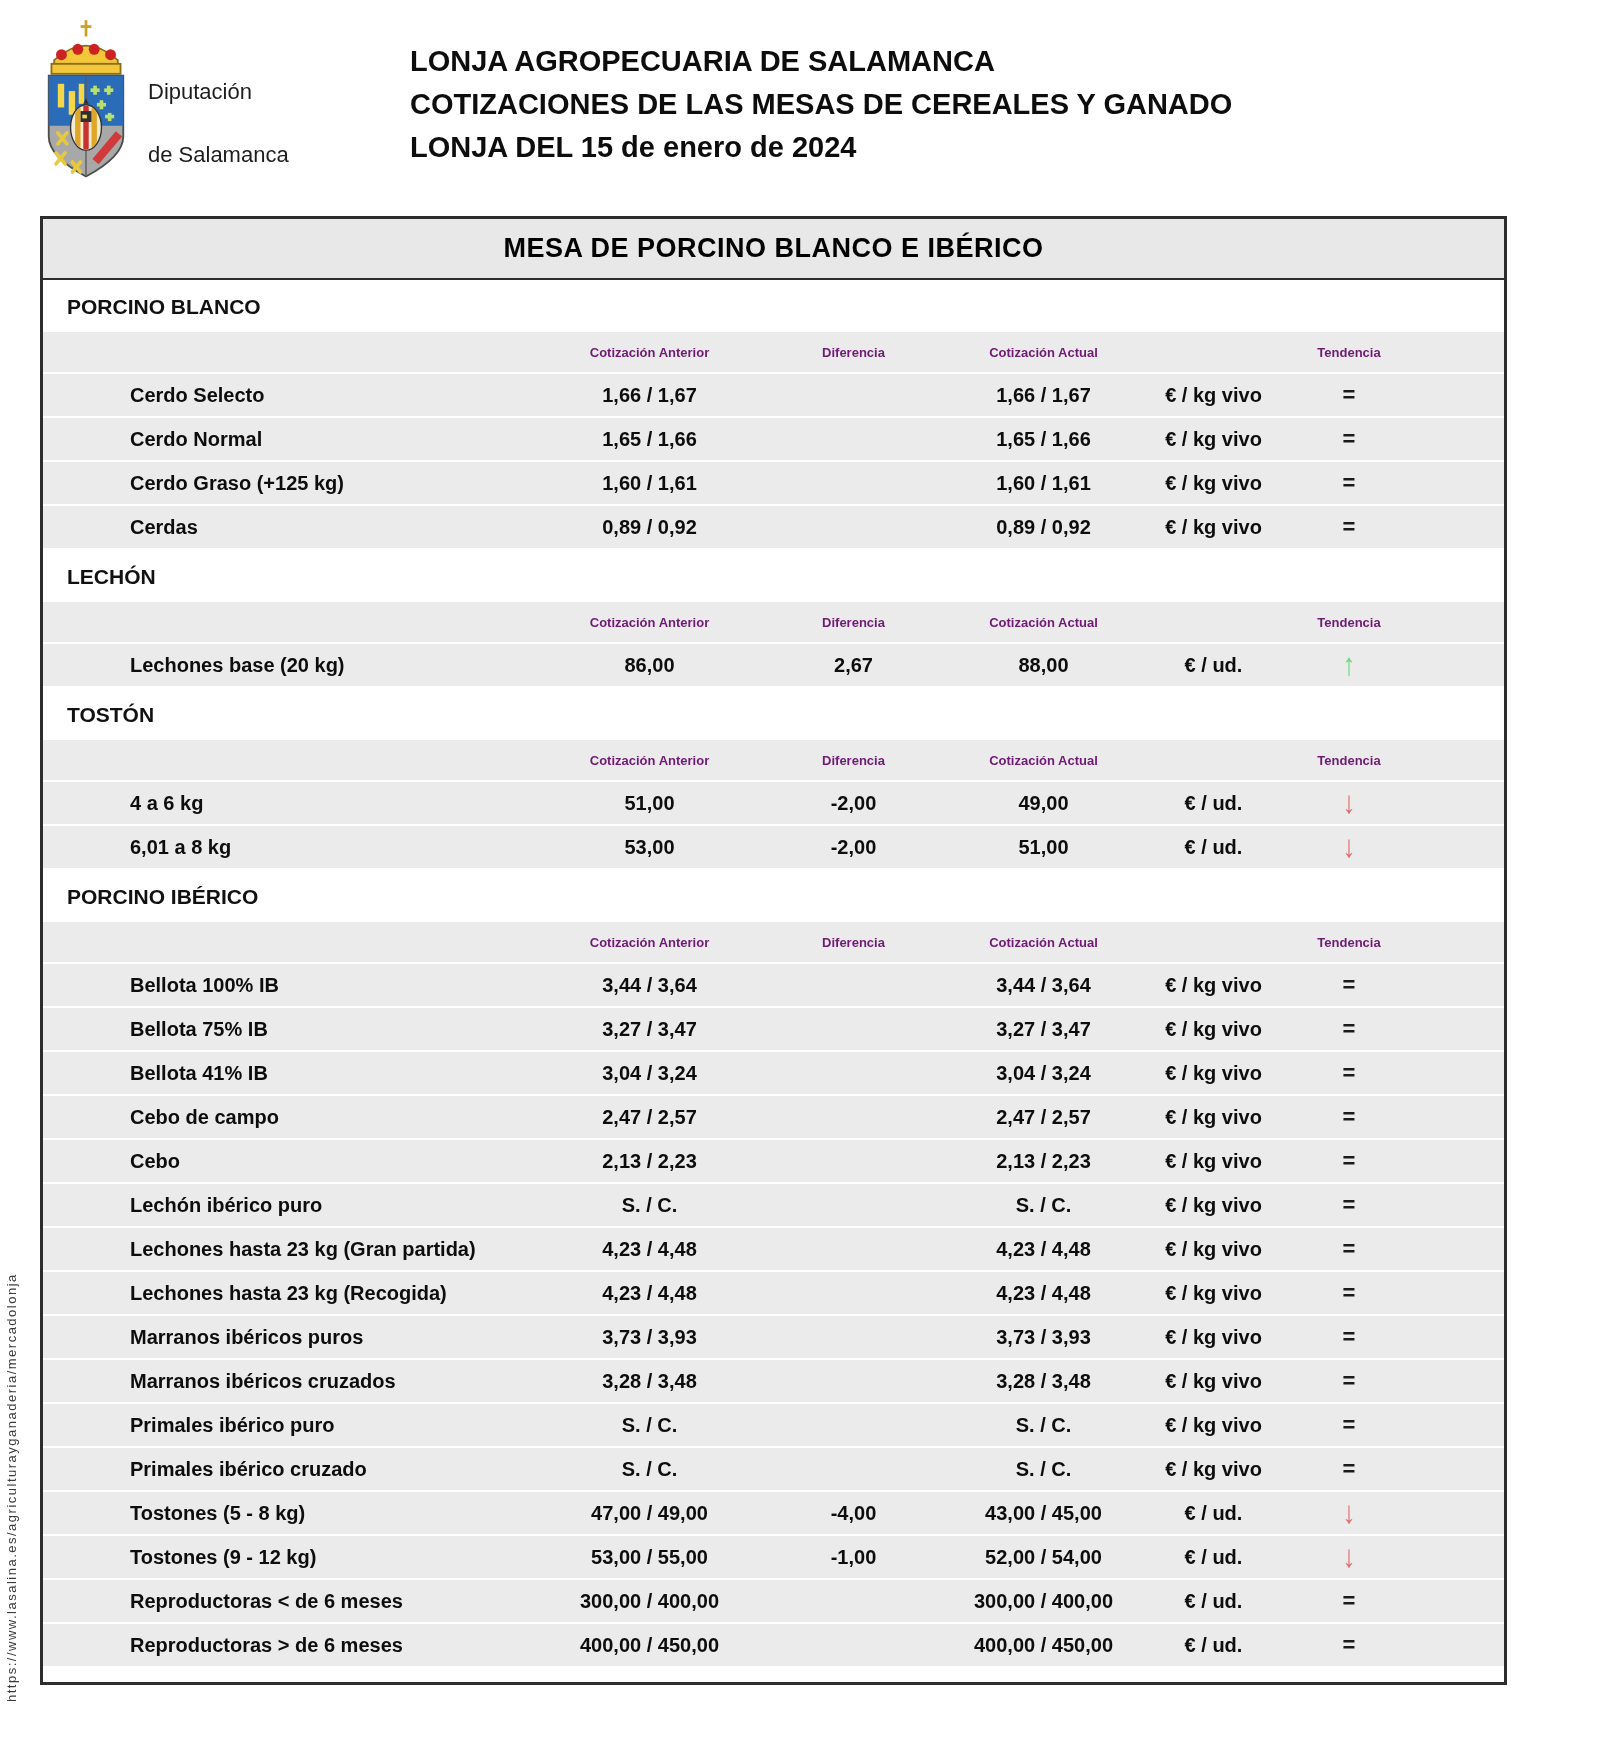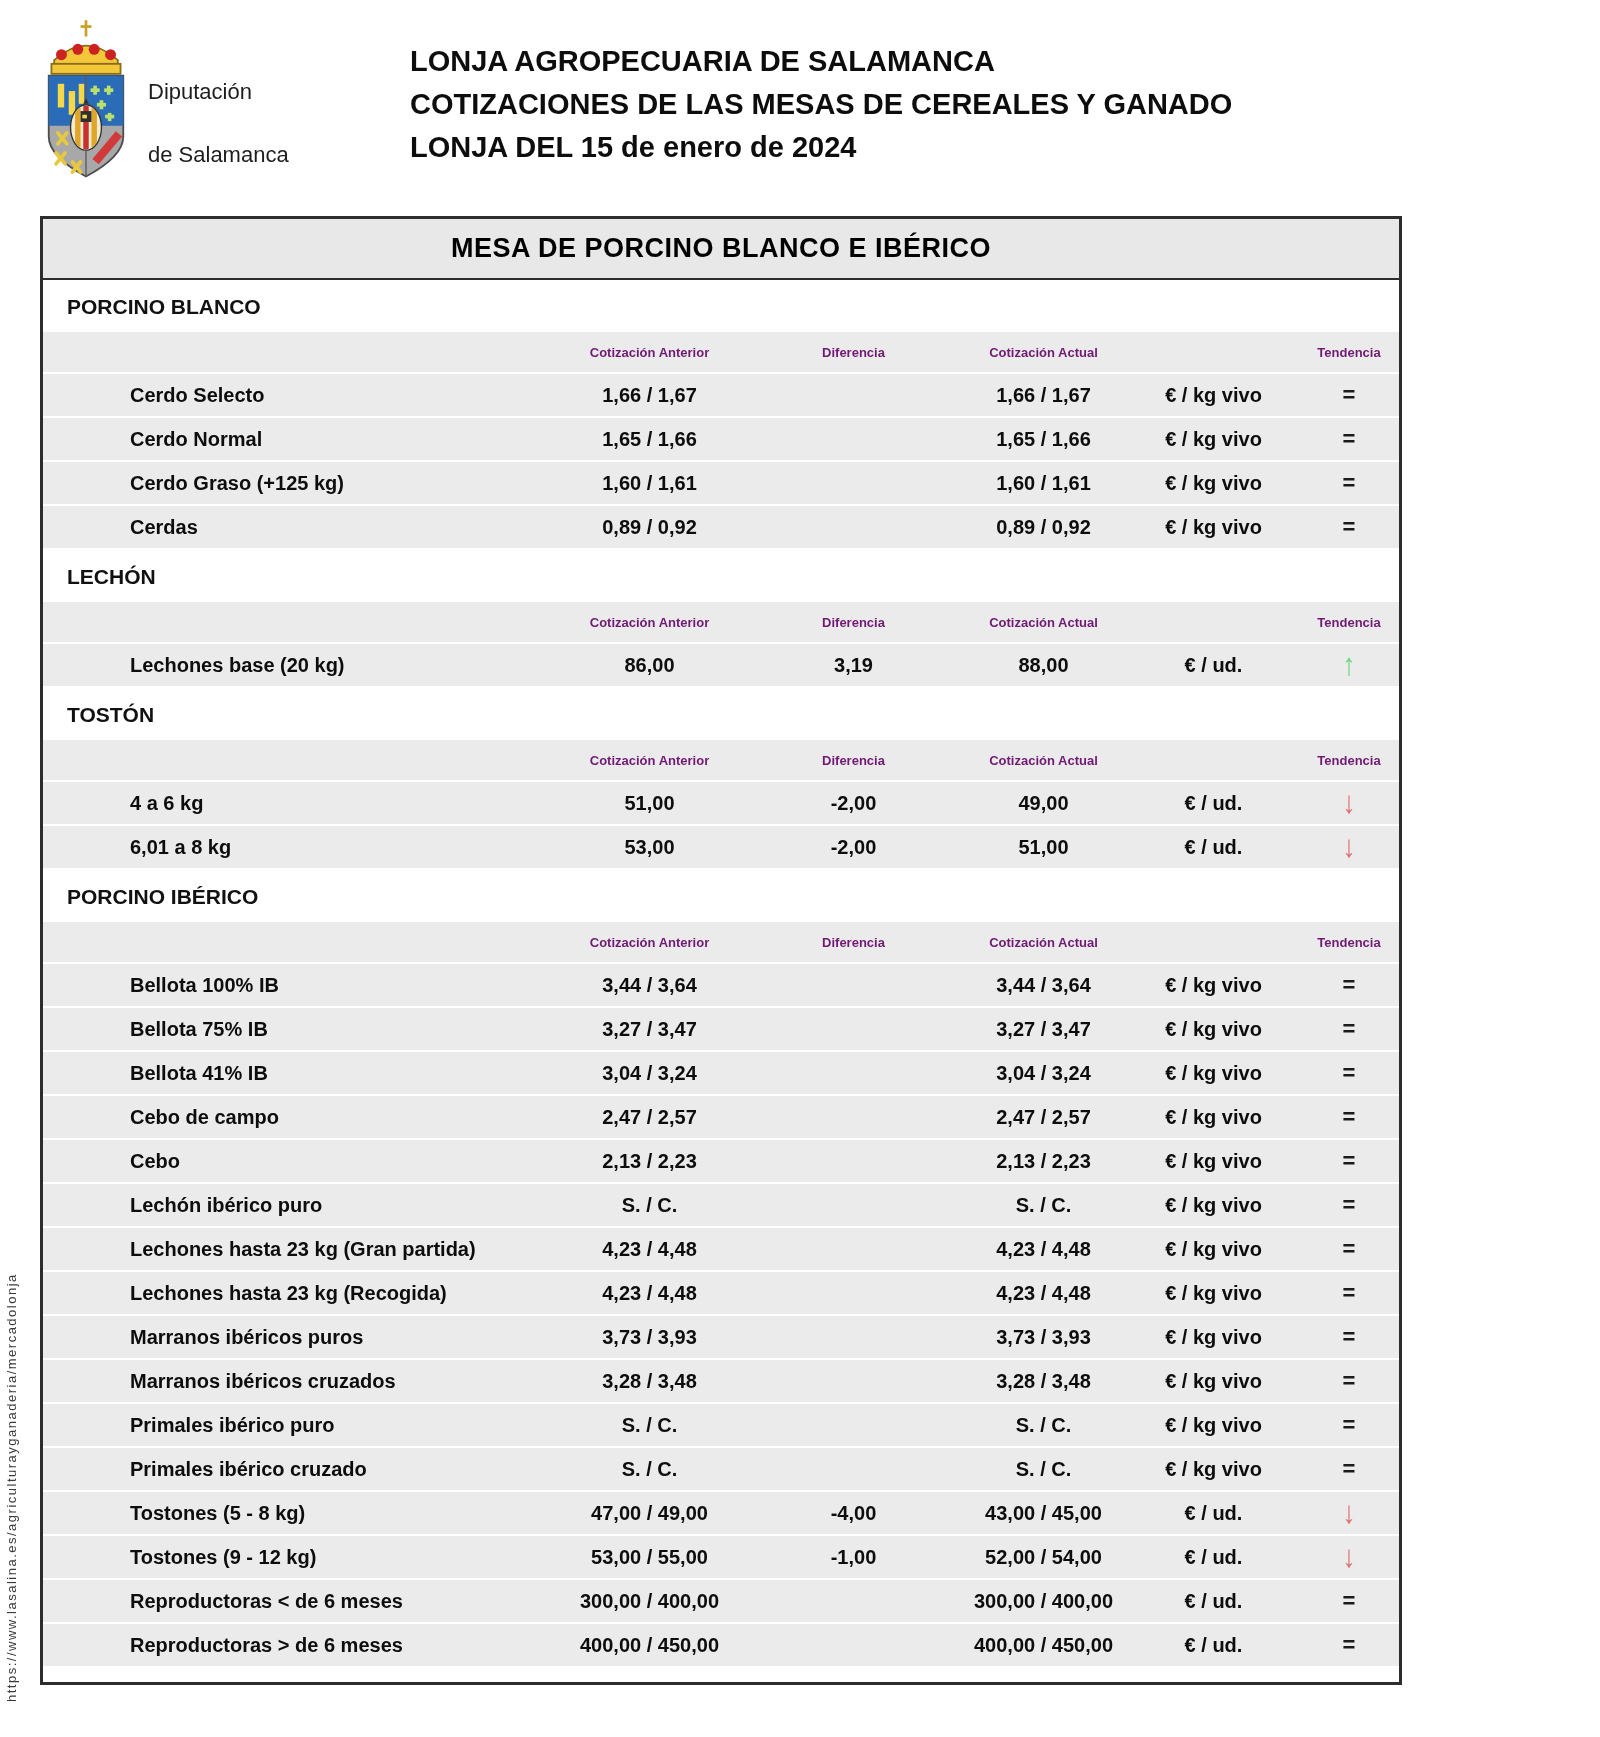--- a/index.html
+++ b/index.html
@@ -13,21 +13,21 @@
   .logo-text{position:absolute;left:112px;top:48px;font-size:22px;color:#1d1d1d;line-height:63px;white-space:nowrap;}
   .doc-title{position:absolute;left:410px;top:40px;font-weight:bold;font-size:29px;line-height:43px;color:#0d0d0d;white-space:nowrap;}
   
   .vertical-url{
     position:absolute;left:4px;top:1702px;width:1220px;
     transform:rotate(-90deg);transform-origin:0 0;
     font-size:13px;letter-spacing:1.5px;color:#3a3a3a;white-space:nowrap;
   }
   
   .lonja-table{
-    position:absolute;left:40px;top:216px;width:1362px;
+    position:absolute;left:40px;top:216px;width:1467px;
     border:3px solid #2d2d2d;background:#ffffff;box-sizing:border-box;
     padding-bottom:14px;
   }
   .table-title{
     background:#e8e8e8;border-bottom:2px solid #2d2d2d;
     text-align:center;font-weight:bold;font-size:27px;color:#000;
     padding:14px 0;letter-spacing:.5px;
   }
   .section-label{
     background:#ffffff;font-weight:bold;font-size:21px;color:#111;
@@ -173,21 +173,21 @@
         <div class="cell c1">Cotización Anterior</div>
         <div class="cell c2">Diferencia</div>
         <div class="cell c3">Cotización Actual</div>
         <div class="cell c4"></div>
         <div class="cell c5">Tendencia</div>
         <div class="cell c6"></div>
       </div>
       <div class="row data-row">
         <div class="cell c0">Lechones base (20 kg)</div>
         <div class="cell c1">86,00</div>
-        <div class="cell c2">3,19</div>
+        <div class="cell c2">2,67</div>
         <div class="cell c3">88,00</div>
         <div class="cell c4">€ / ud.</div>
         <div class="cell c5 trend-up">↑</div>
         <div class="cell c6"></div>
       </div>
       <div class="section-label">TOSTÓN</div>
       <div class="row header-row">
         <div class="cell c0"></div>
         <div class="cell c1">Cotización Anterior</div>
         <div class="cell c2">Diferencia</div>

